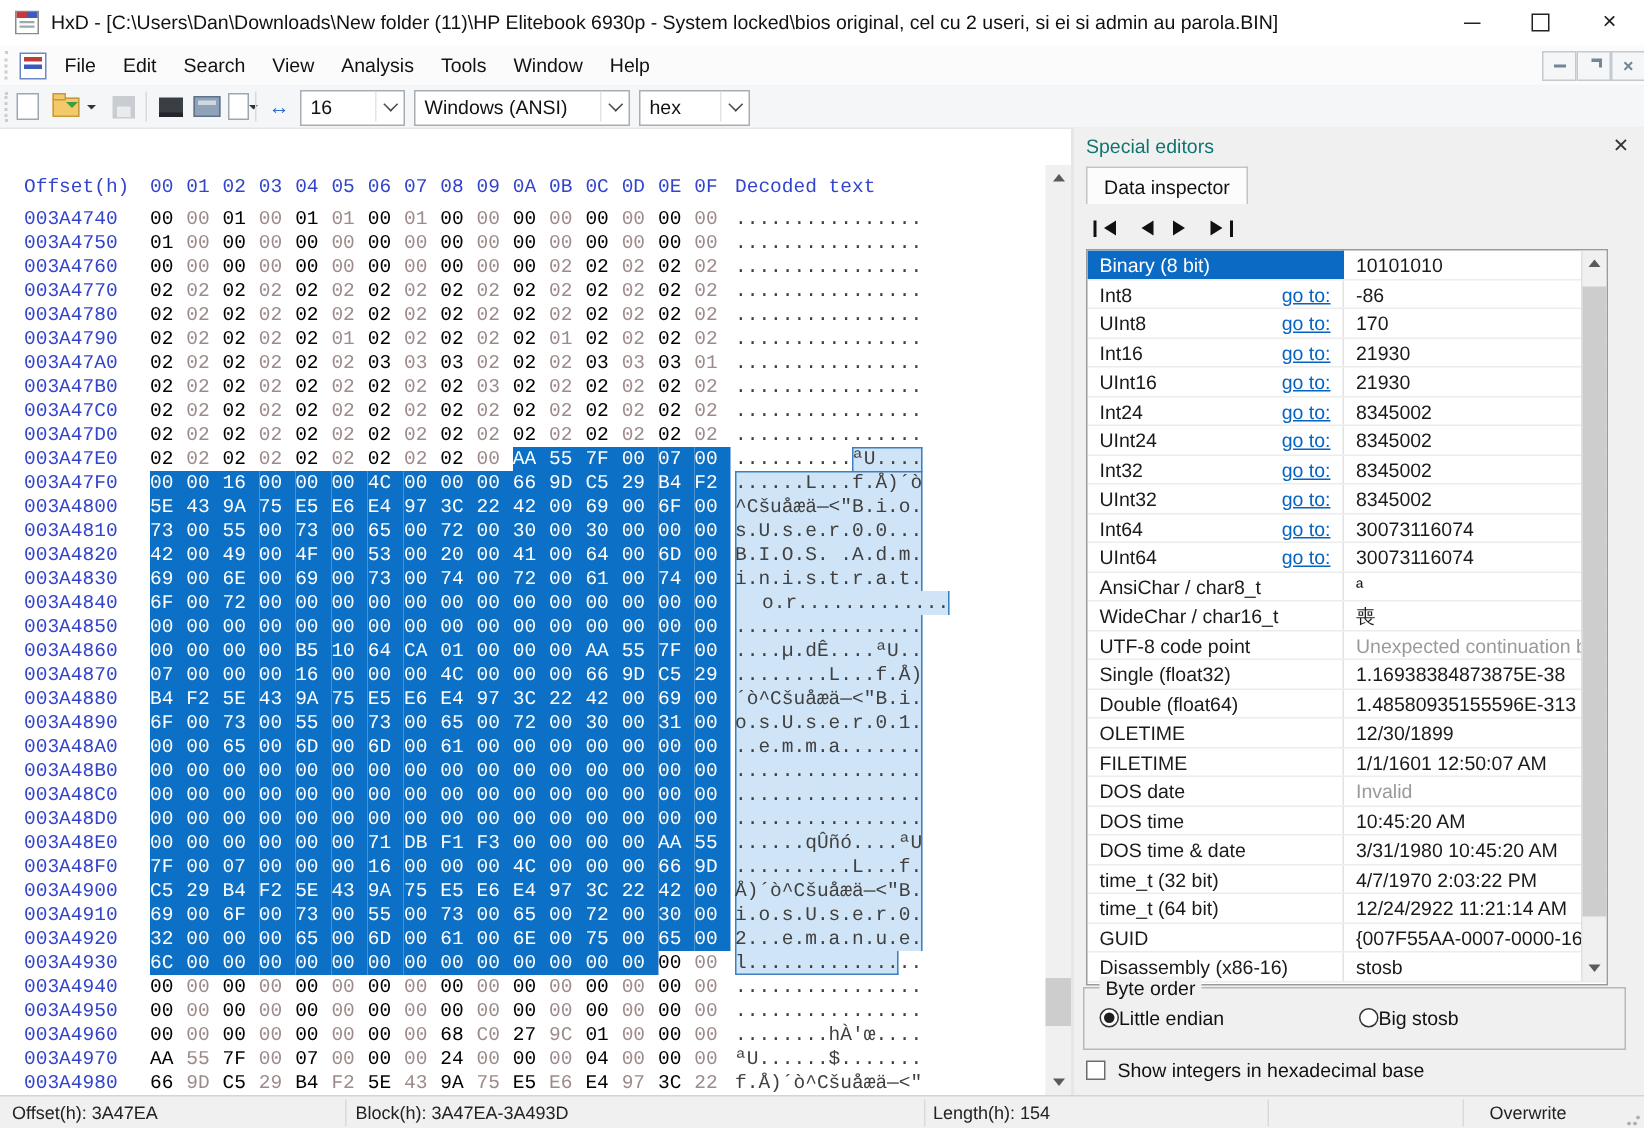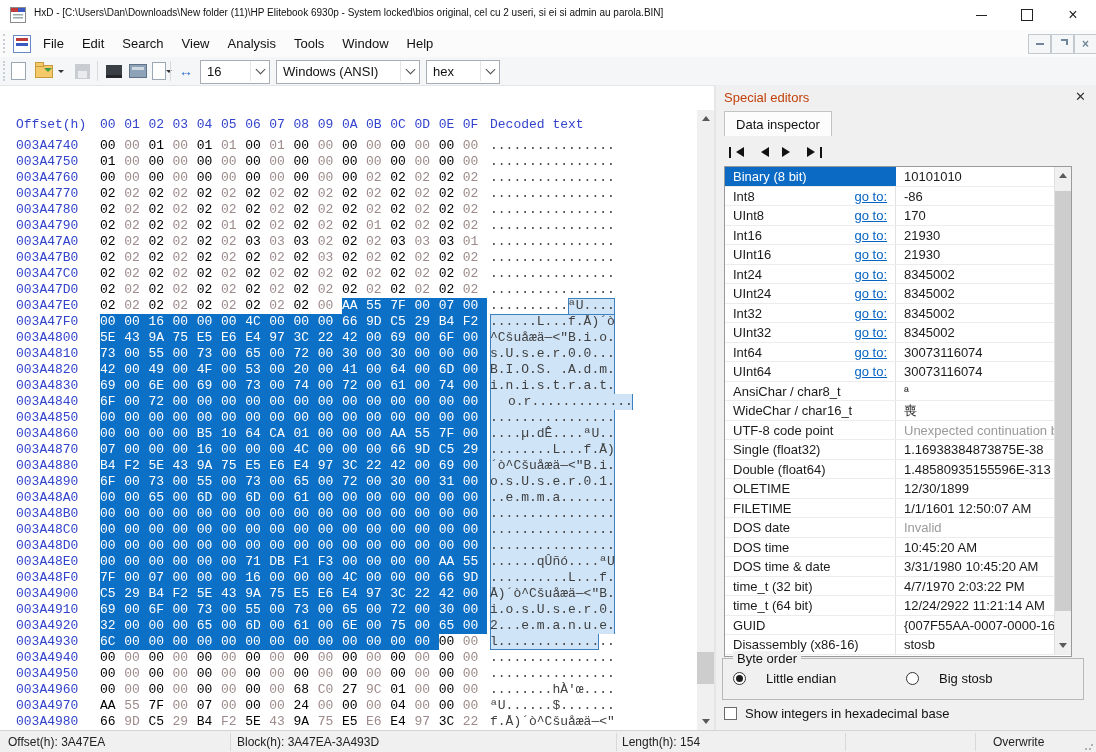--- a/index.html
+++ b/index.html
@@ -2,21 +2,21 @@
 <html><head>
 <meta charset="utf-8">
 <style>
   html,body{margin:0;padding:0;background:#cfd8e0;font-family:"Liberation Sans",sans-serif;}
   #app{position:relative;width:1096px;height:752px;background:#fff;overflow:hidden;font-family:"Liberation Sans",sans-serif;}
   .abs{position:absolute;}
 
   
   #titlebar{left:0;top:0;width:1096px;height:30px;background:#fff;border-bottom:1px solid #ececec;}
   #app-icon{left:10px;top:7px;width:16px;height:16px;}
-  #title-text{left:34px;top:7px;font-size:10px;color:#111;white-space:nowrap;}
+  #title-text{left:34px;top:7px;font-size:13px;color:#111;white-space:nowrap;}
   .winbtn{top:0;width:46px;height:30px;display:flex;align-items:center;justify-content:center;color:#222;}
   #btn-min{left:958px;}#btn-max{left:1004px;}#btn-close{left:1050px;}
   #btn-min span{display:block;width:11px;border-top:1px solid #222;}
   #btn-max span{display:block;width:10px;height:10px;border:1px solid #222;}
   #btn-close span{font-size:16px;line-height:16px;}
 
   
   #menubar{left:0;top:30px;width:1096px;height:27px;background:#fbfbfb;border-bottom:1px solid #ececec;}
   .grip{left:3px;top:4px;bottom:4px;width:0;border-left:2px dotted #c9ced4;position:absolute;height:auto;}
   #menu-icon{left:13px;top:5px;width:16px;height:16px;border:1px solid #6a87c8;background:#fff;}
@@ -88,42 +88,42 @@
   .sb{background:#f0f0f0;}
   #hex-scroll{left:697px;top:110px;width:17px;height:620px;}
   .sb-btn{position:absolute;left:0;width:17px;height:17px;display:flex;align-items:center;justify-content:center;}
   .tri-up{width:0;height:0;border:4px solid transparent;border-bottom:5px solid #5a5a5a;margin-top:-4px;}
   .tri-down{width:0;height:0;border:4px solid transparent;border-top:5px solid #5a5a5a;margin-top:4px;}
   .sb-thumb{position:absolute;left:0;width:17px;background:#cdcdcd;}
   #splitter{left:714px;top:85px;width:2px;height:645px;background:#e6e6e6;}
 
   
   #panel{left:716px;top:85px;width:380px;height:645px;background:#f0f0f0;}
-  #panel-title{left:8px;top:5px;font-size:13px;color:#c2410c;position:absolute;}
+  #panel-title{left:8px;top:5px;font-size:13px;color:#0f766e;position:absolute;}
   #panel-close{position:absolute;right:10px;top:4px;font-size:13px;color:#333;}
   #di-tab{position:absolute;left:8px;top:26px;width:106px;height:24px;background:#fcfcfc;border:1px solid #c3c3c3;border-bottom:none;
           font-size:13px;color:#111;display:flex;align-items:center;justify-content:center;}
   #navrow{position:absolute;left:12px;top:58px;height:18px;display:flex;gap:10px;align-items:center;}
   .navbtn{width:16px;height:14px;display:flex;align-items:center;justify-content:center;}
   .ntri-l{width:0;height:0;border:5px solid transparent;border-right:8px solid #111;}
   .ntri-r{width:0;height:0;border:5px solid transparent;border-left:8px solid #111;}
   .nbar{width:2px;height:11px;background:#111;}
 
   #ins-table{position:absolute;left:8px;top:81px;width:346px;height:489px;background:#fff;border:1px solid #9a9a9a;overflow:hidden;}
   .irow{position:relative;height:19.5px;line-height:19.5px;border-bottom:1px solid #ececec;box-sizing:border-box;font-size:13px;}
   .iname{position:absolute;left:0;top:0;bottom:0;width:171px;padding-left:8px;box-sizing:border-box;color:#1a1a1a;border-right:1px solid #e2e2e2;white-space:nowrap;overflow:hidden;}
   .iname.isel{background:#0a6ac4;color:#fff;border-right-color:#0a6ac4;}
   .igoto{position:absolute;right:8px;top:0;color:#0563c1;text-decoration:underline;font-size:13px;}
   .ival{position:absolute;left:179px;right:16px;top:0;bottom:0;color:#1a1a1a;white-space:nowrap;overflow:hidden;}
   .ival.muted{color:#9a9a9a;}
   #ins-scroll{position:absolute;right:0;top:0;width:16px;height:487px;background:#f0f0f0;border-left:1px solid #e0e0e0;}
 
   #groupbox{position:absolute;left:6px;top:573px;width:360px;height:40px;border:1px solid #b8b8b8;}
   #groupbox-label{position:absolute;left:10px;top:-8px;background:#f0f0f0;padding:0 4px;font-size:13px;color:#111;}
-  .radio-row{position:absolute;top:12px;display:flex;align-items:center;gap:20px;font-size:13px;color:#111;}
+  .radio-row{position:absolute;top:12px;display:flex;align-items:center;gap:0;font-size:13px;color:#111;}
   #radio-le{left:10px;}
   #radio-be{left:183px;}
   .radio{width:13px;height:13px;border:1px solid #333;border-radius:50%;background:#fff;box-sizing:border-box;position:relative;}
   .radio.checked:after{content:'';position:absolute;left:2px;top:2px;width:7px;height:7px;border-radius:50%;background:#1f1f1f;}
   #chk-row{position:absolute;left:8px;top:621px;display:flex;align-items:center;gap:8px;font-size:13px;color:#111;}
   .checkbox{width:13px;height:13px;border:1px solid #6b6b6b;background:#fff;box-sizing:border-box;}
 
   
   #statusbar{left:0;top:730px;width:1096px;height:22px;background:#f0f0f0;border-top:1px solid #d4d4d4;font-size:12px;color:#222;}
   .stext{position:absolute;top:4px;white-space:nowrap;}

